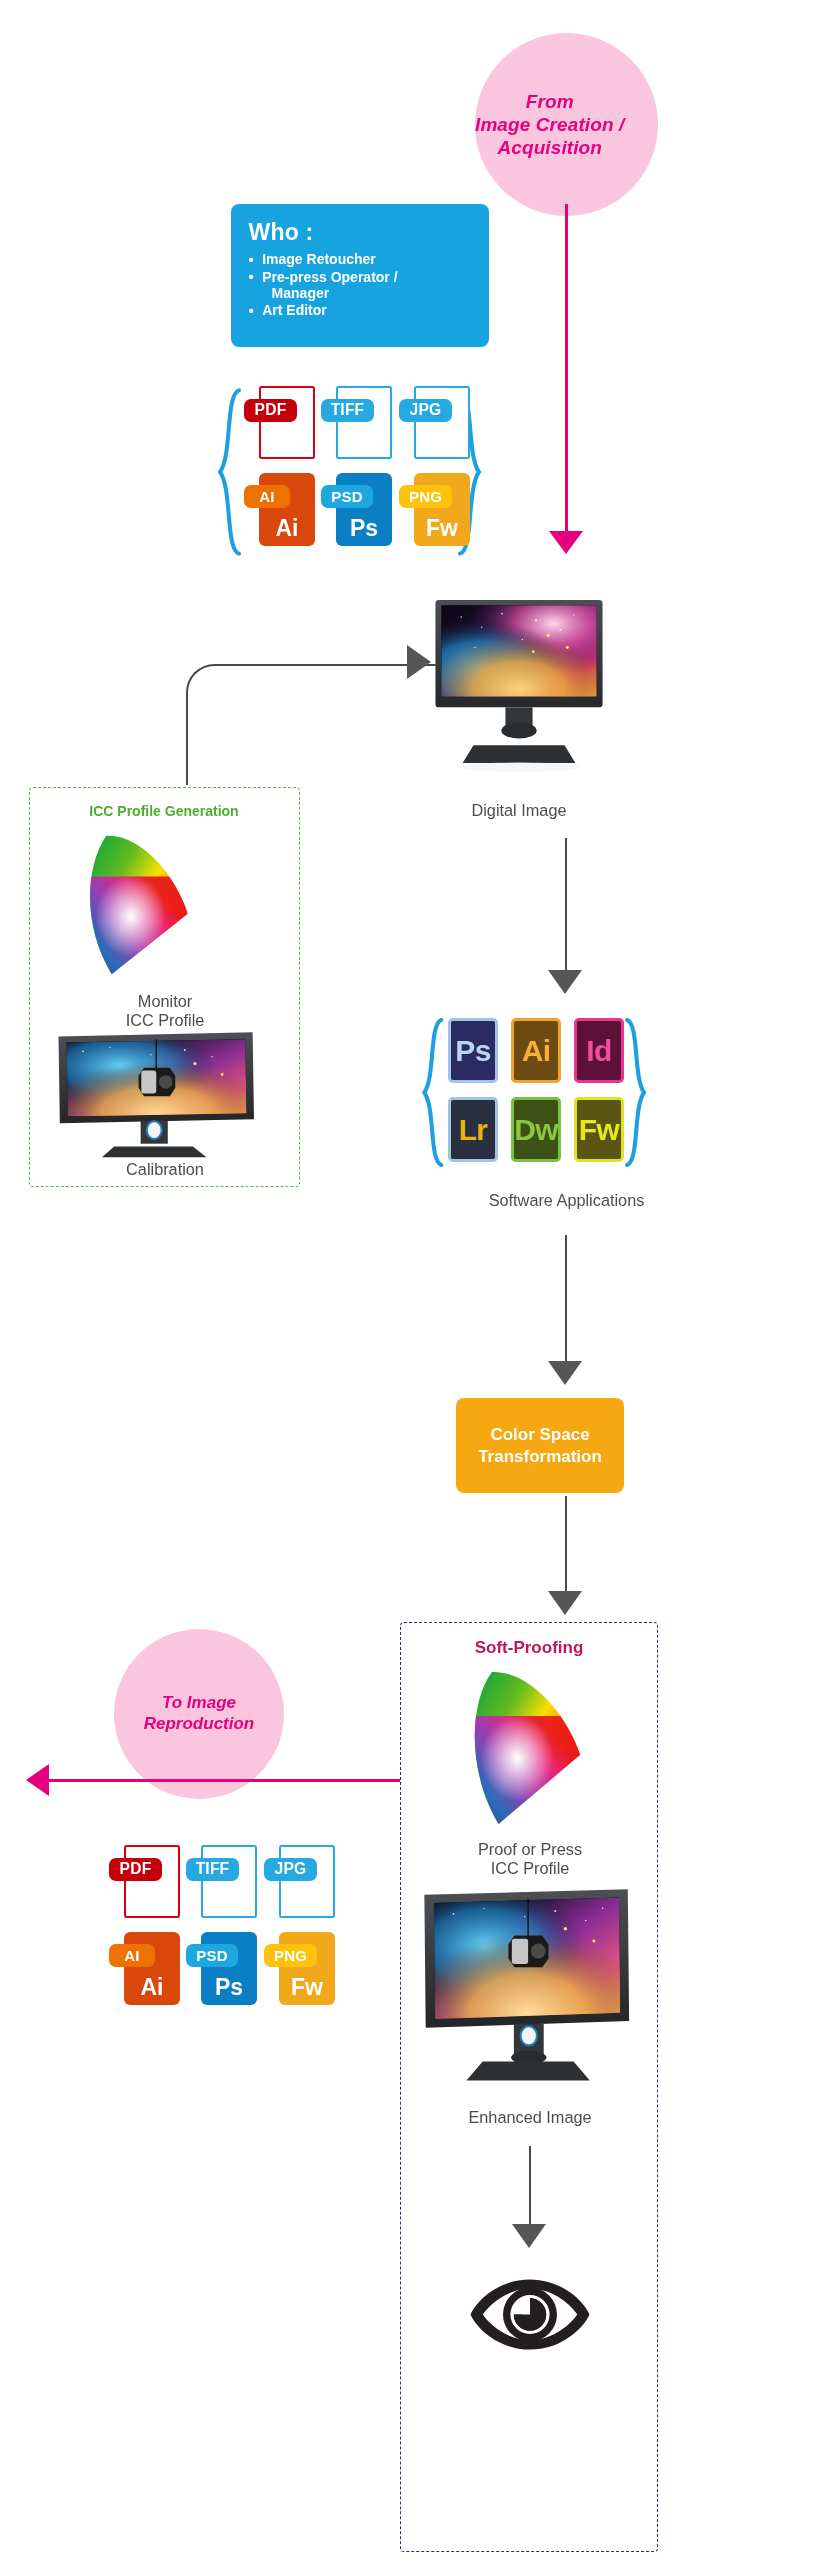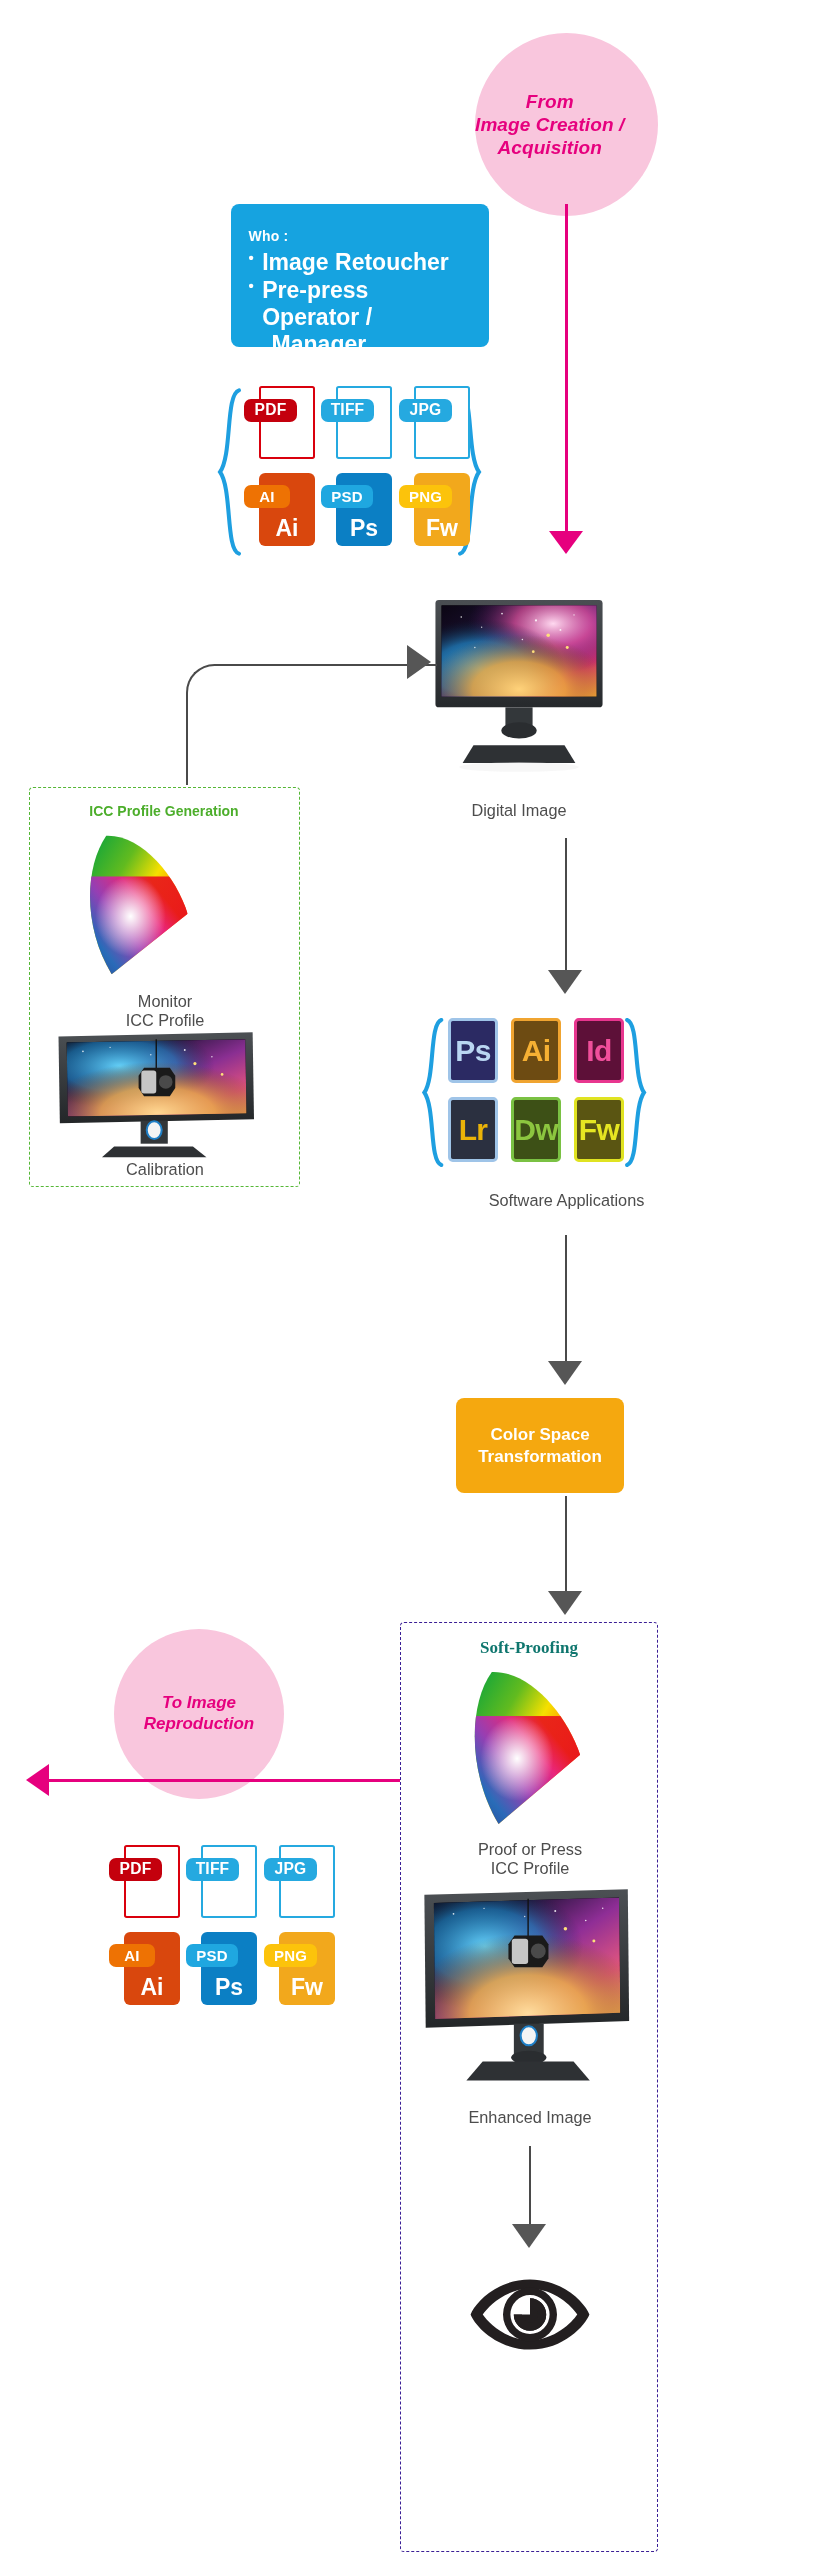--- a/index.html
+++ b/index.html
@@ -78,24 +78,24 @@
   }
 
   
   #who-box {
     left:231px; top:204px; width:258px; height:143px;
     background:#16a3e0;
     border-radius:8.1px;
     color:#ffffff;
     padding:15px 17.6px 0 17.6px;
   }
-  #who-box .title { font-size:14px; font-weight:bold; margin-bottom:5.4px; letter-spacing:0.2px;margin-top:9px;}
+  #who-box .title { font-size:23px; font-weight:bold; margin-bottom:5.4px; letter-spacing:0.2px;}
   #who-box ul { list-style:none; margin:0; padding:0; }
   #who-box li {
-    font-size:23px; font-weight:bold; line-height:1.18;
+    font-size:14px; font-weight:bold; line-height:1.18;
     position:relative; padding-left:13.6px; margin-bottom:0.7px;
   }
   #who-box li:before {
     content:"\2022"; position:absolute; left:0; top:-0.7px; font-size:15px;
   }
 
   
   .brace { position:absolute; color:#1e9fe0; }
   .brace svg { display:block; }
 
@@ -140,21 +140,21 @@
     position:absolute; left:0; right:0; top:15px;
     text-align:center; color:#4cae2b; font-weight:bold; font-size:14px;
   }
   #soft-panel {
     left:400px; top:1622px; width:258px; height:930px;
     border:1.4px dashed #3b1f96; border-radius:4.1px;
     background:#ffffff;
   }
   #soft-panel .panel-title {
     position:absolute; left:0; right:0; top:15px;
-    text-align:center; color:#0f766e; font-weight:bold; font-size:17px;font-family:Liberation Serif, serif;
+    text-align:center; color:#be185d; font-weight:bold; font-size:17px;
   }
 
   
   .gamut { position:absolute; }
 
   
   #apps-grid { position:absolute; left:448px; top:1018px; width:176px; height:156px; }
   .app-ico {
     position:absolute; width:50px; height:65px;
     border-radius:4.8px; border-width:3.4px; border-style:solid;

